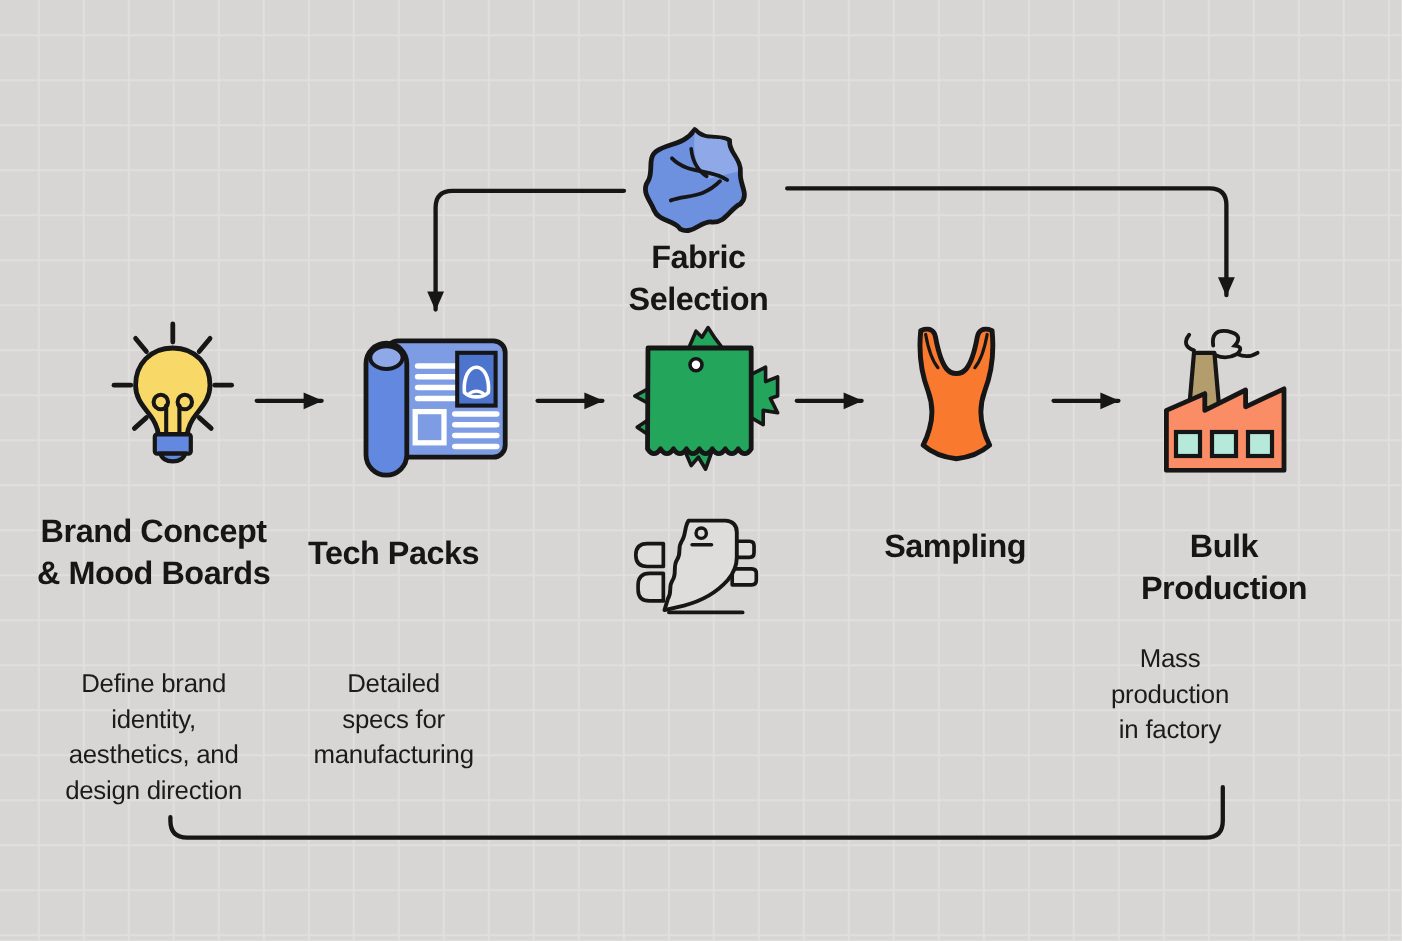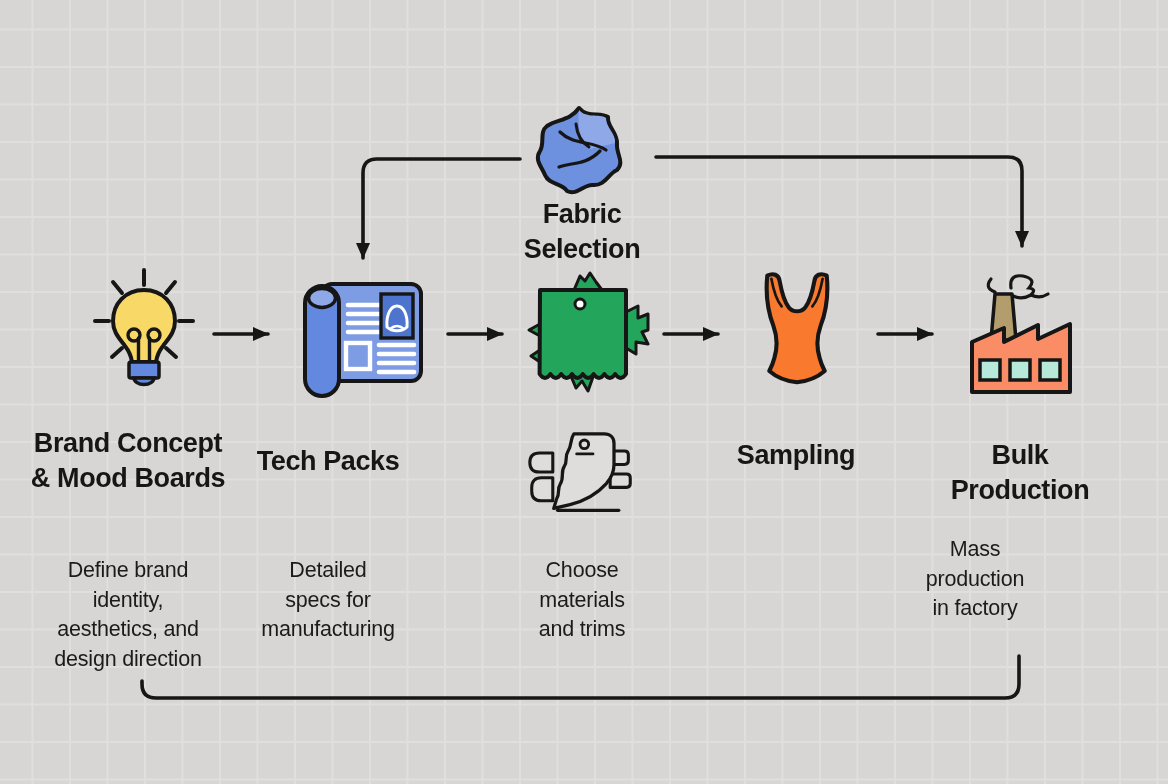--- a/index.html
+++ b/index.html
@@ -168,20 +168,17 @@
 Production</div>
   <div class="abs label" style="left:696px;top:438px;width:200px;">Sampling</div>
 
   <div class="abs desc" style="left:18px;top:556px;width:220px;">Define brand
 identity,
 aesthetics, and
 design direction</div>
   <div class="abs desc" style="left:228px;top:556px;width:200px;">Detailed
 specs for
 manufacturing</div>
-  <div class="abs desc" style="left:482px;top:556px;width:200px;">Choose
-materials
-and trims</div>
   <div class="abs desc" style="left:875px;top:535px;width:200px;">Mass
 production
 in factory</div>
 
 </div>
 
 </body></html>

